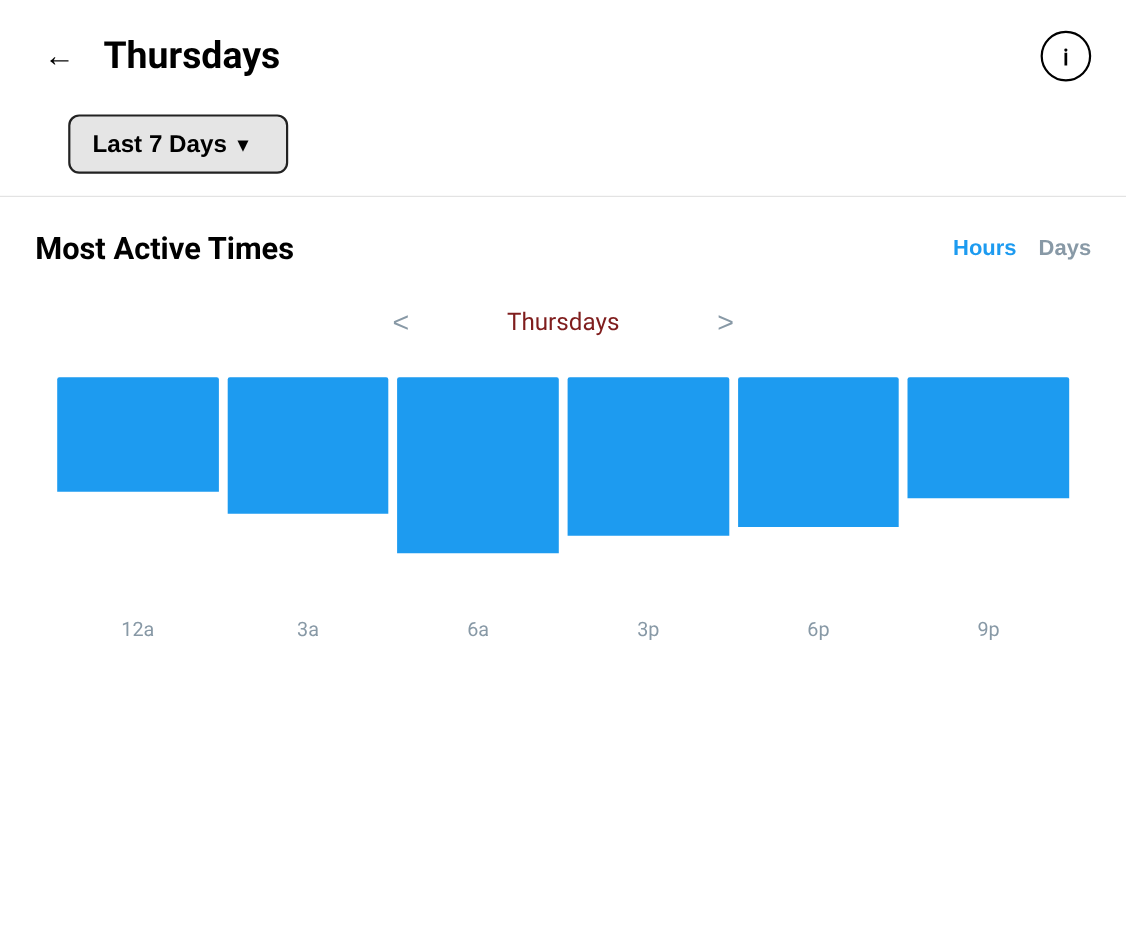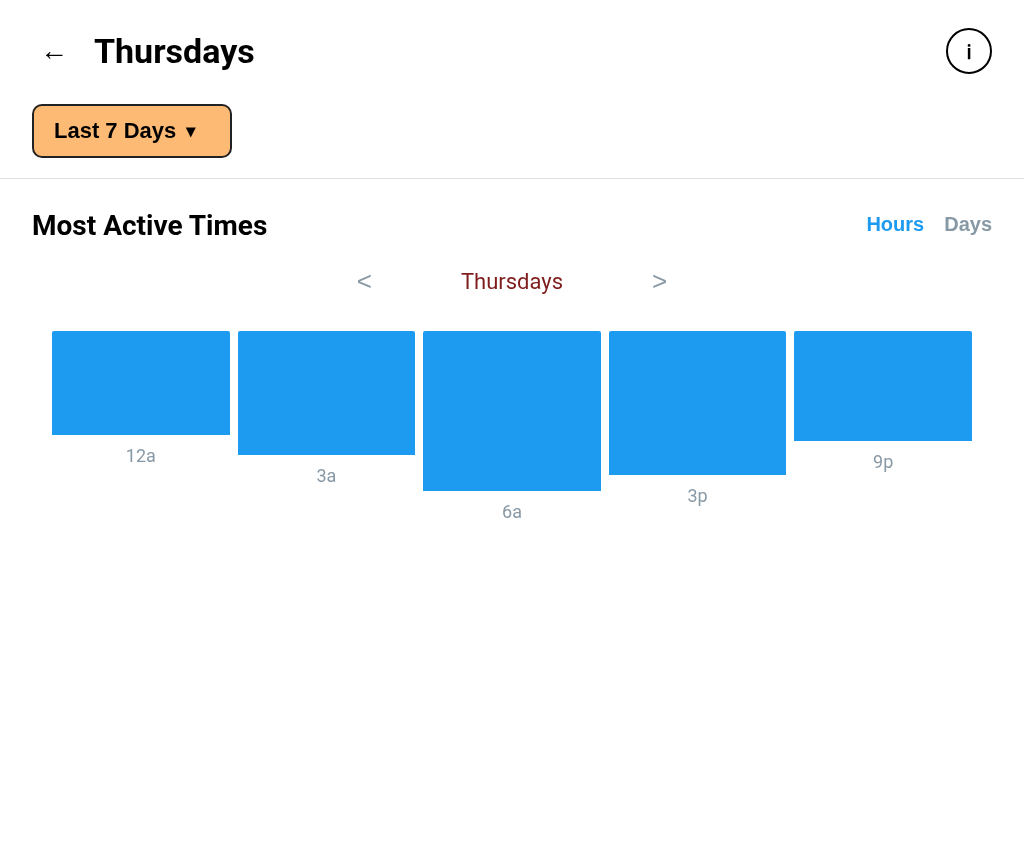--- a/index.html
+++ b/index.html
@@ -60,44 +60,45 @@
       display: inline-flex;
       align-items: center;
       gap: 10px;
       border: 2px solid #222;
       border-radius: 10px;
       padding: 12px 20px;
       font-size: 22px;
       font-weight: 600;
       color: #000;
       cursor: pointer;
-      background: #fdba74;
+      background: #e5e5e5;
       min-width: 200px;
+      margin-left: 30px;
     }
     .chevron-icon {
       font-size: 18px;
       font-weight: 700;
     }
 
     
     .divider {
       height: 1px;
       background: #e0e0e0;
       margin: 0 0 0 0;
     }
 
     
     .active-times-section {
       padding: 30px 32px 20px 32px;
     }
     .section-header {
       display: flex;
-      align-items: flex-start;
+      align-items: flex-end;
       justify-content: space-between;
-      margin-bottom: 20px;
+      margin-bottom: 32px;
     }
     .section-title {
       font-size: 28px;
       font-weight: 700;
       color: #000;
     }
     .toggle-group {
       display: flex;
       gap: 20px;
       align-items: center;
@@ -153,21 +154,21 @@
       height: 240px;
       padding-bottom: 0;
       gap: 8px;
     }
     .bar-col {
       display: flex;
       flex-direction: column;
       align-items: center;
       flex: 1;
       height: 100%;
-      justify-content: flex-start;
+      justify-content: space-between;
     }
     .bar {
       width: 100%;
       background: #1d9bf0;
       border-radius: 2px 2px 0 0;
     }
     .bar-label {
       margin-top: 10px;
       font-size: 18px;
       color: #8899a6;
@@ -222,18 +223,22 @@
         </div>
         <div class="bar-col">
           <div class="bar" style="height: 160px;"></div>
           <span class="bar-label">6a</span>
         </div>
         <div class="bar-col">
           <div class="bar" style="height: 144px;"></div>
           <span class="bar-label">3p</span>
         </div>
         <div class="bar-col">
+          <div class="bar" style="height: 136px;"></div>
+          <span class="bar-label">6p</span>
+        </div>
+        <div class="bar-col">
           <div class="bar" style="height: 110px;"></div>
           <span class="bar-label">9p</span>
         </div>
       </div>
   </div>
 </div>
 
 </body></html>

